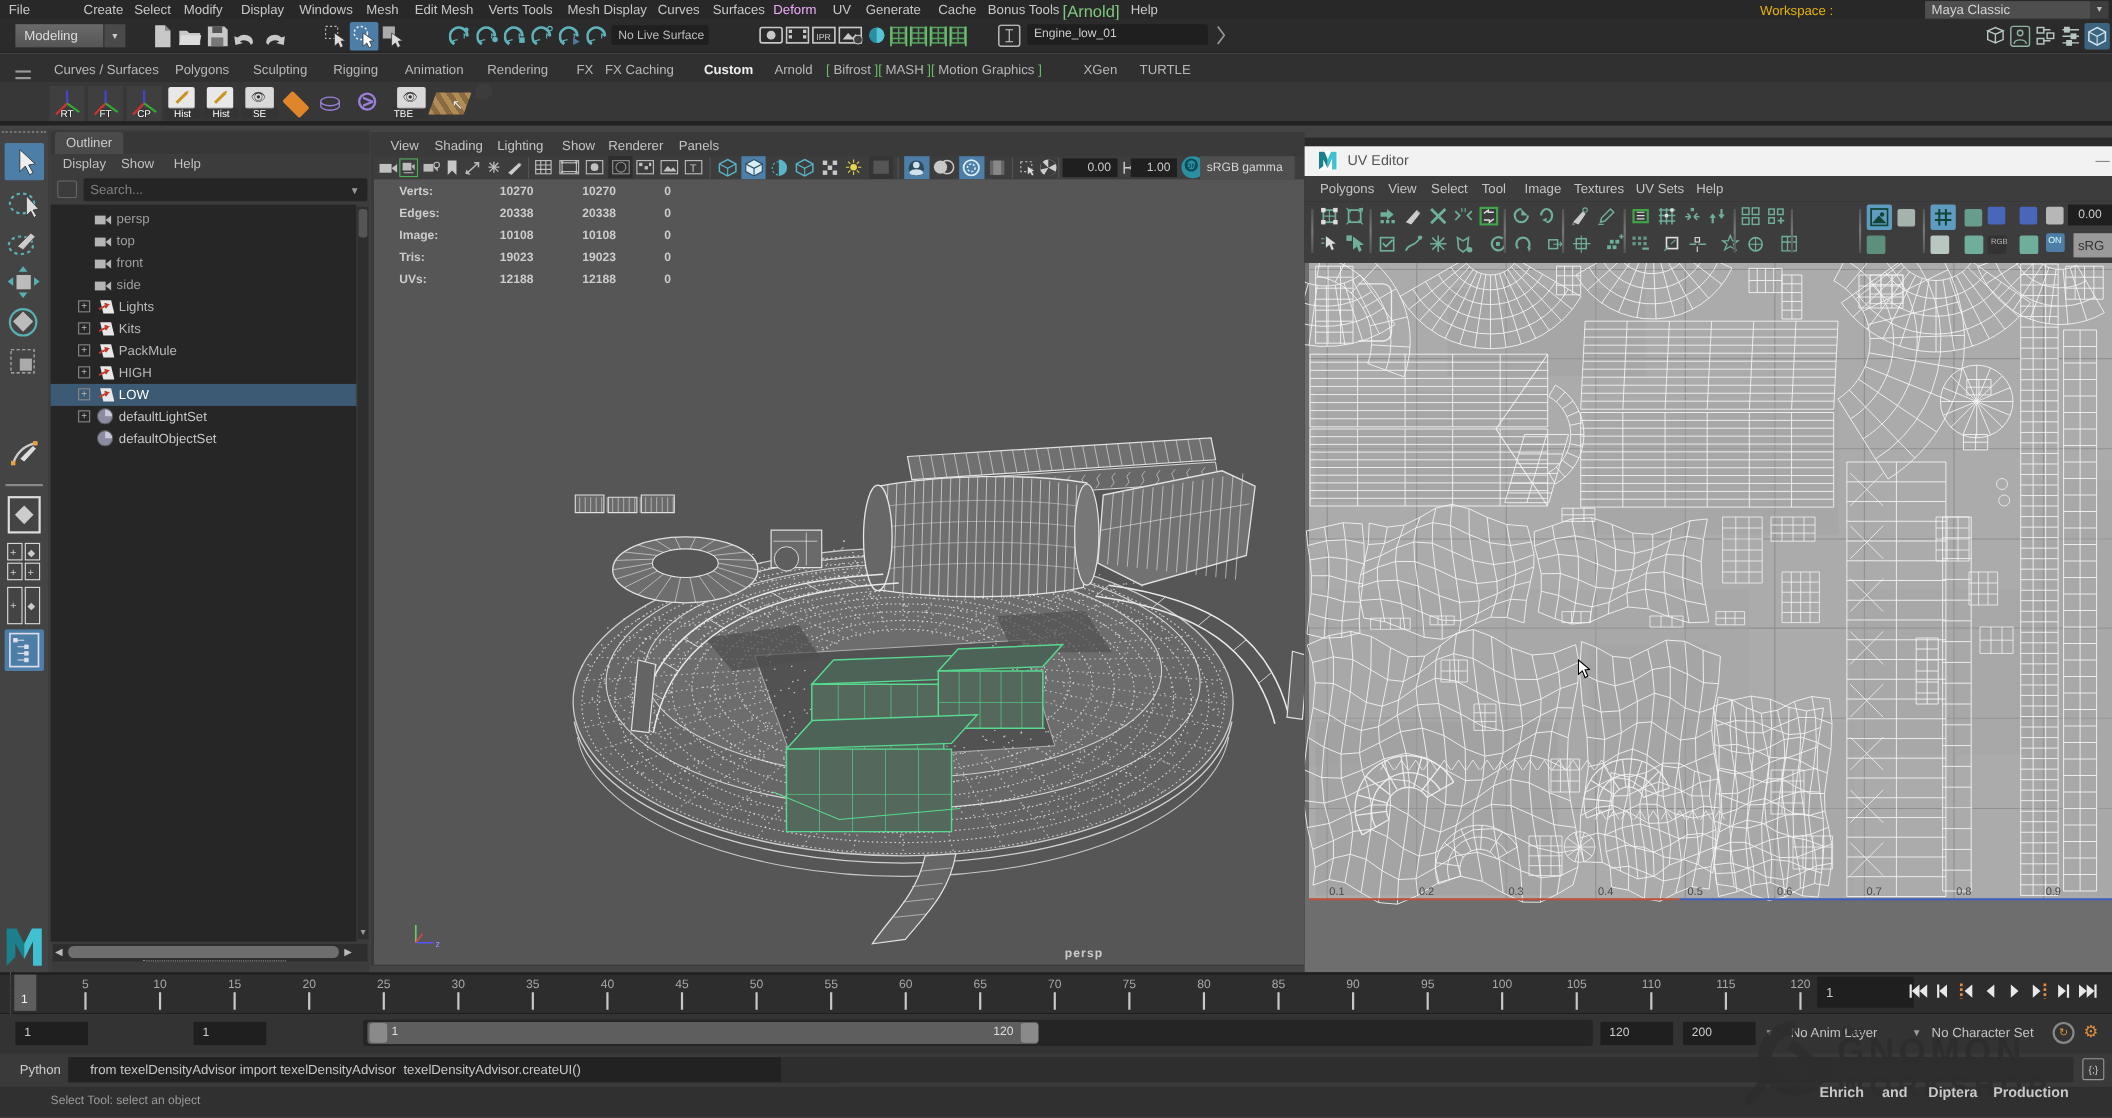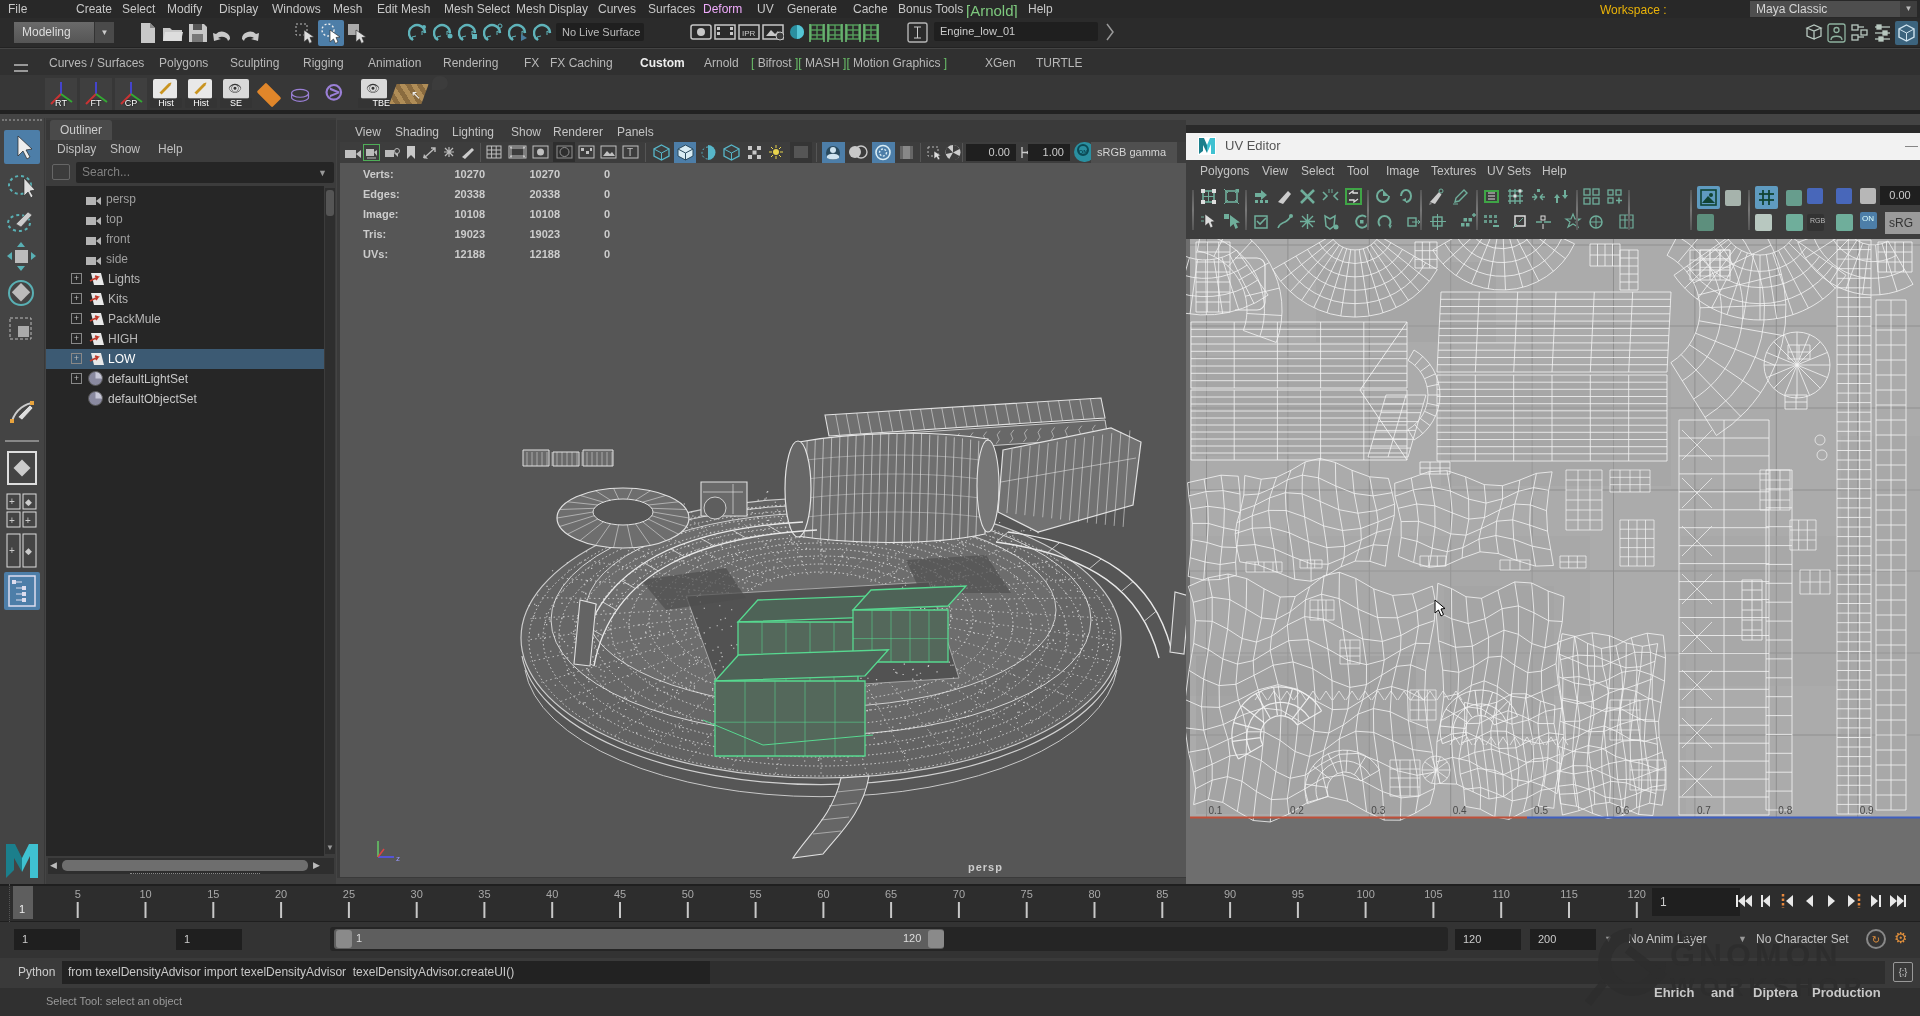--- a/index.html
+++ b/index.html
@@ -11,21 +11,21 @@
 <div class="abs" style="left:0;top:0;width:1920px;height:18px;background:#282828;"></div>
 <div class="abs" style="left:8px;top:2px;font-size:12px;color:#c8c8c8;">File</div>
 <div class="abs" style="left:40px;top:2px;font-size:12px;color:#c8c8c8;margin-top:28px;">Edit</div>
 <div class="abs" style="left:76px;top:2px;font-size:12px;color:#c8c8c8;">Create</div>
 <div class="abs" style="left:122px;top:2px;font-size:12px;color:#c8c8c8;">Select</div>
 <div class="abs" style="left:167px;top:2px;font-size:12px;color:#c8c8c8;">Modify</div>
 <div class="abs" style="left:219px;top:2px;font-size:12px;color:#c8c8c8;">Display</div>
 <div class="abs" style="left:272px;top:2px;font-size:12px;color:#c8c8c8;">Windows</div>
 <div class="abs" style="left:333px;top:2px;font-size:12px;color:#c8c8c8;">Mesh</div>
 <div class="abs" style="left:377px;top:2px;font-size:12px;color:#c8c8c8;text-align:right;">Edit Mesh</div>
-<div class="abs" style="left:444px;top:2px;font-size:12px;color:#c8c8c8;">Mesh Select</div>
+<div class="abs" style="left:444px;top:2px;font-size:12px;color:#c8c8c8;">Verts Tools</div>
 <div class="abs" style="left:516px;top:2px;font-size:12px;color:#c8c8c8;">Mesh Display</div>
 <div class="abs" style="left:598px;top:2px;font-size:12px;color:#c8c8c8;">Curves</div>
 <div class="abs" style="left:648px;top:2px;font-size:12px;color:#c8c8c8;">Surfaces</div>
 <div class="abs" style="left:703px;top:2px;font-size:12px;color:#f0abfc;">Deform</div>
 <div class="abs" style="left:757px;top:2px;font-size:12px;color:#c8c8c8;">UV</div>
 <div class="abs" style="left:787px;top:2px;font-size:12px;color:#c8c8c8;">Generate</div>
 <div class="abs" style="left:853px;top:2px;font-size:12px;color:#c8c8c8;">Cache</div>
 <div class="abs" style="left:898px;top:2px;font-size:12px;color:#c8c8c8;">Bonus Tools</div>
 <div class="abs" style="left:966px;top:2px;font-size:15px;color:#c8c8c8;"><span class="arn">[Arnold]</span></div>
 <div class="abs" style="left:1028px;top:2px;font-size:12px;color:#c8c8c8;">Help</div>
@@ -257,21 +257,21 @@
 <div class="abs" style="left:3px;top:1px;width:26px;height:20px;background:#d9d9d9;border-radius:2px;"></div>
 <div class="abs" style="left:8px;top:4px;font-size:11px;color:#333;">👁</div>
 <div class="abs" style="left:0;top:20px;width:32px;text-align:center;font-size:9px;color:#fff;background:#333a;">SE</div>
   </div>
 <div class="abs" style="left:258px;top:84px;width:22px;height:22px;background:#e0862a;transform:rotate(45deg) scale(1,.6);border-radius:2px;"></div>
 <div class="abs" style="left:290px;top:80px;width:28px;height:28px;color:#9a7fd6;font-size:24px;line-height:28px;">⛀</div>
 <div class="abs" style="left:325px;top:80px;width:26px;height:28px;color:#9a7fd6;font-size:22px;font-weight:bold;">⧁</div>
 <div class="abs" style="left:358px;top:78px;width:32px;height:32px;">
 <div class="abs" style="left:3px;top:1px;width:26px;height:20px;background:#d9d9d9;border-radius:2px;"></div>
 <div class="abs" style="left:8px;top:4px;font-size:11px;color:#333;">👁</div>
-<div class="abs" style="left:0;top:20px;width:32px;text-align:right;font-size:9px;color:#fff;background:#333a;">TBE</div>
+<div class="abs" style="left:0;top:20px;width:32px;text-align:left;font-size:9px;color:#fff;background:#333a;">TBE</div>
   </div>
 <div class="abs" style="left:393px;top:80px;width:34px;height:28px;">
 <div class="abs" style="left:0;top:4px;width:32px;height:20px;background:repeating-linear-gradient(45deg,#b08d57 0 4px,#8a6b3f 4px 8px);transform:skewX(-20deg);"></div>
 <div class="abs" style="left:18px;top:8px;color:#eee;font-size:12px;">↖</div>
   </div>
 <div class="abs" style="left:432px;top:76px;width:20px;height:18px;color:#333;font-size:14px;"><span style="background:#3c3c3c;border-radius:50% 50% 50% 0;display:inline-block;width:16px;height:14px;"></span></div>
 <div class="abs" style="left:0;top:118px;width:1920px;height:766px;background:#444;"></div>
 <div class="abs" style="left:0;top:118px;width:45px;height:766px;background:#444;border-right:1px solid #393939;"></div>
 <div class="abs" style="left:2px;top:119px;width:40px;height:8px;border-top:2px dotted #777;"></div>
 <div class="abs" style="left:4px;top:130px;width:36px;height:34px;"><svg width="36" height="34">
@@ -1187,21 +1187,21 @@
 <div class="abs" style="left:1455px;top:929px;width:66px;height:21px;background:#1f1f1f;color:#ccc;font-size:11px;line-height:21px;padding-left:8px;">120</div>
 <div class="abs" style="left:1530px;top:929px;width:66px;height:21px;background:#1f1f1f;color:#ccc;font-size:11px;line-height:21px;padding-left:8px;">200</div>
 <div class="abs" style="left:1604px;top:934px;color:#999;font-size:9px;">▼</div>
 <div class="abs" style="left:1628px;top:932px;font-size:12px;color:#c4c4c4;">No Anim Layer</div>
 <div class="abs" style="left:1738px;top:934px;color:#999;font-size:9px;">▼</div>
 <div class="abs" style="left:1756px;top:932px;font-size:12px;color:#c4c4c4;">No Character Set</div>
 <div class="abs" style="left:1866px;top:929px;width:20px;height:20px;border:2px solid #888;border-radius:50%;color:#e08f3c;font-size:10px;text-align:center;line-height:17px;">↻</div>
 <div class="abs" style="left:1894px;top:929px;width:20px;height:20px;color:#e08f3c;font-size:15px;">⚙</div>
 <div class="abs" style="left:0;top:958px;width:1920px;height:30px;background:#3a3a3a;"></div>
 <div class="abs" style="left:18px;top:965px;font-size:12px;color:#ccc;">Python</div>
-<div class="abs" style="left:62px;top:961px;width:703px;height:23px;background:#222;color:#c8c8c8;font-size:12px;line-height:23px;padding-left:6px;font-family:'Liberation Sans',sans-serif;">from texelDensityAdvisor import texelDensityAdvisor&nbsp;&nbsp;texelDensityAdvisor.createUI()</div>
+<div class="abs" style="left:62px;top:961px;width:703px;height:23px;background:#222;color:#c8c8c8;font-size:12px;line-height:23px;padding-left:20px;font-family:'Liberation Sans',sans-serif;">from texelDensityAdvisor import texelDensityAdvisor&nbsp;&nbsp;texelDensityAdvisor.createUI()</div>
 <div class="abs" style="left:710px;top:961px;width:1175px;height:23px;background:#2e2e2e;"></div>
 <div class="abs" style="left:1893px;top:962px;width:20px;height:20px;border:1px solid #999;border-radius:2px;color:#ccc;font-size:9px;text-align:center;line-height:18px;">{;}</div>
 <div class="abs" style="left:0;top:988px;width:1920px;height:28px;background:#303030;"></div>
 <div class="abs" style="left:46px;top:995px;font-size:11px;color:#9a9a9a;">Select Tool: select an object</div>
 <div class="abs" style="left:1582px;top:920px;width:338px;height:96px;overflow:hidden;">
 <svg width="338" height="96">
 <g fill="#2d2d2d" opacity="0.8">
 <path d="M50,8 a34,34 0 1 0 34,34 l-13,0 a21,21 0 1 1 -21,-21 Z"></path>
 <rect x="42" y="36" width="46" height="9" transform="rotate(38 60 40)"></rect>
 <rect x="10" y="60" width="8" height="26" transform="rotate(38 14 73)"></rect>

